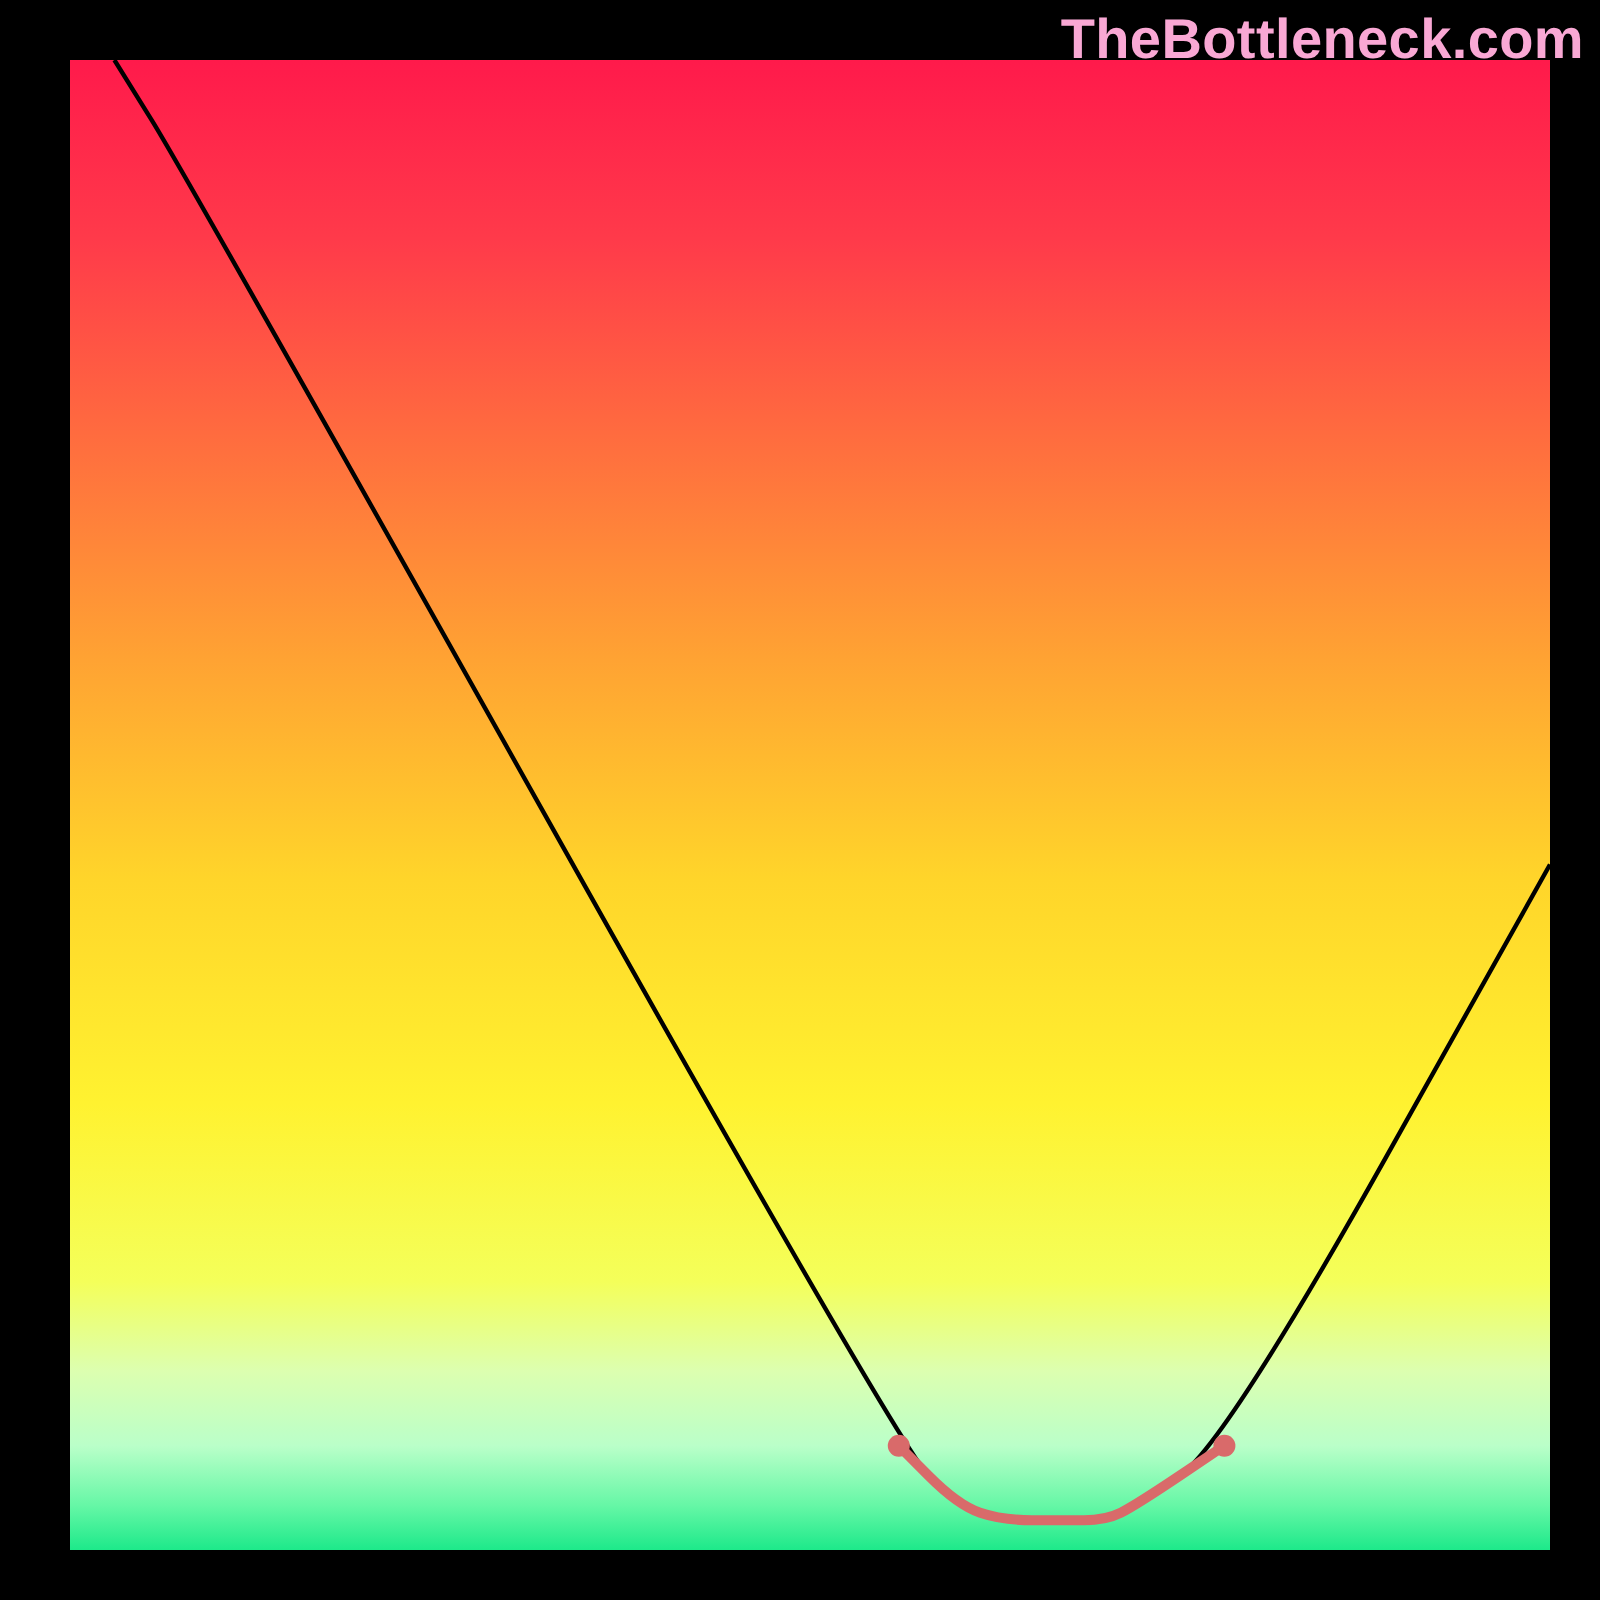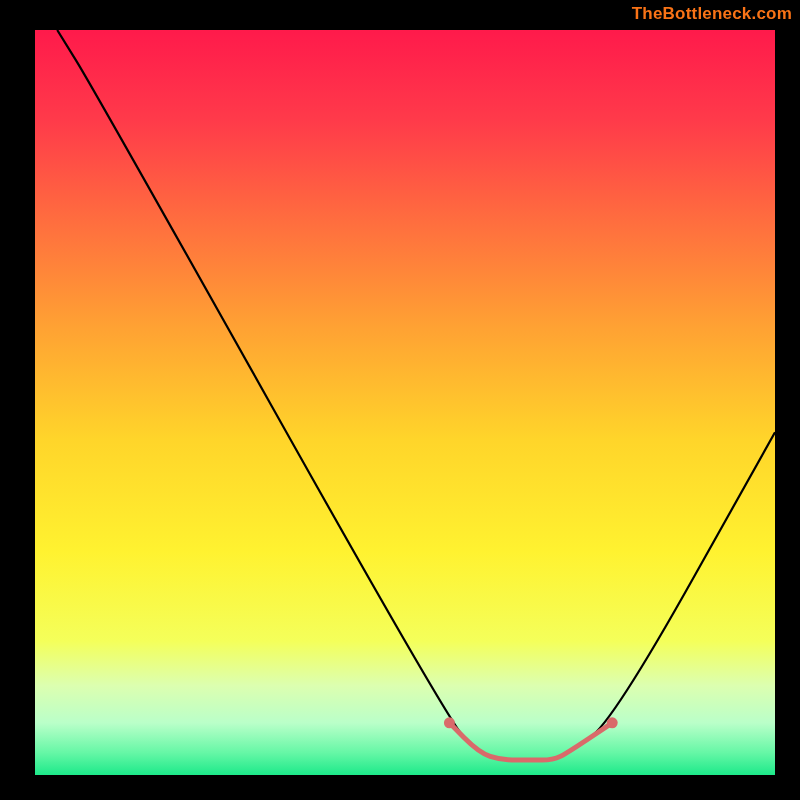--- a/index.html
+++ b/index.html
@@ -14,22 +14,22 @@
   .frame {
     position: relative;
     width: 800px;
     height: 800px;
     background: #000;
   }
   .watermark {
     position: absolute;
     top: 4px;
     right: 8px;
-    color: #f97316;
-    font-size: 17px;
+    color: #f9a8d4;
+    font-size: 28px;
     font-weight: 600;
     letter-spacing: 0.2px;
     z-index: 5;
   }
   svg {
     display: block;
   }
 </style>
 </head>
 <body>

